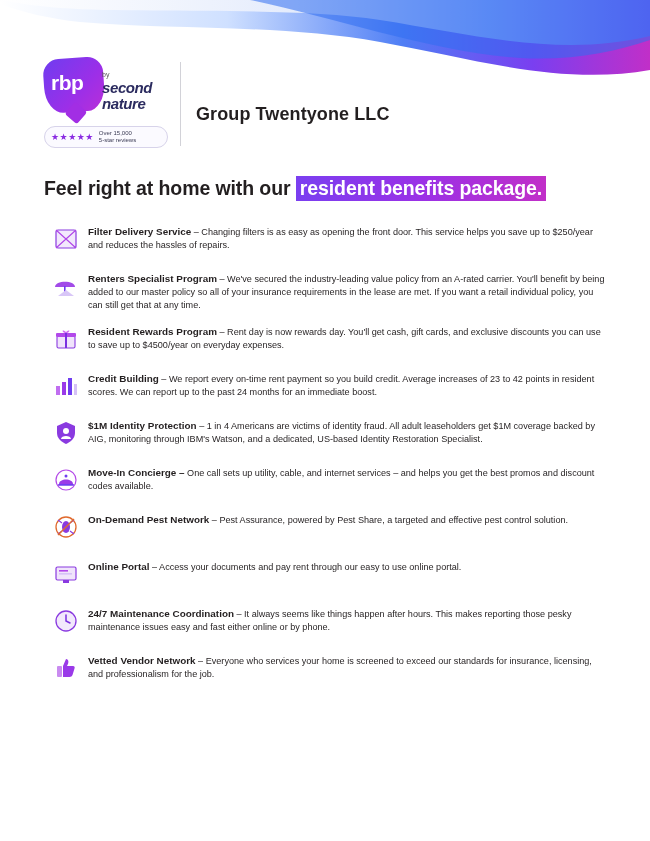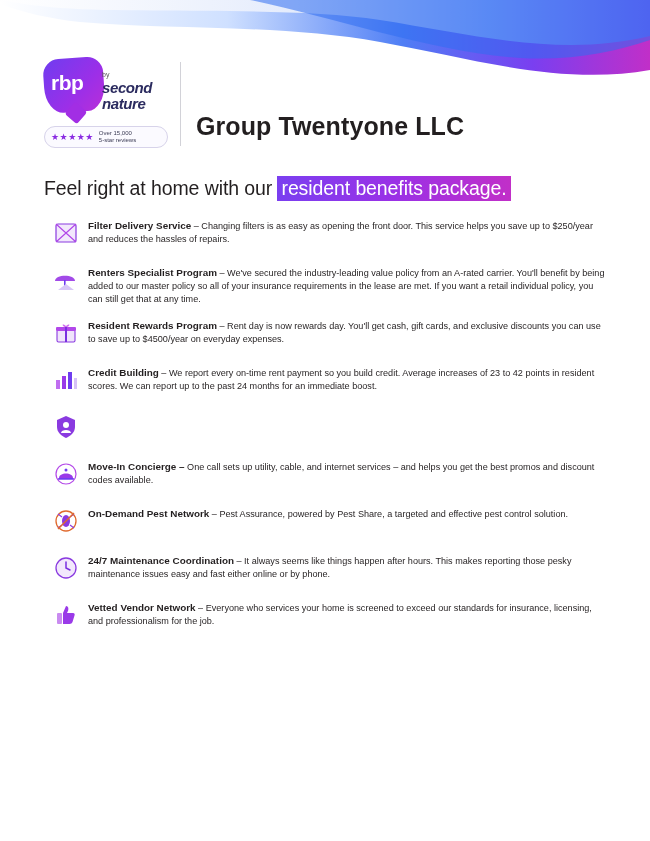--- a/index.html
+++ b/index.html
@@ -126,34 +126,34 @@
     position: absolute;
     left: 180px;
     top: 62px;
     width: 1px;
     height: 84px;
     background: #d2d2d8;
   }
   .company-title {
     position: absolute;
     left: 196px;
-    top: 112px;
-    font-size: 25px;
+    top: 104px;
+    font-size: 18px;
     font-weight: bold;
     color: #231f20;
     letter-spacing: 0.1px;
   }
 
   
   .headline {
     position: absolute;
     left: 44px;
     top: 177px;
     font-size: 19.5px;
-    font-weight: normal;
+    font-weight: bold;
     color: #231f20;
     letter-spacing: -0.1px;
     white-space: nowrap;
   }
   .headline .hl {
     background: linear-gradient(90deg, #7a3ff0 0%, #9a31e6 50%, #c12fc8 100%);
     color: #ffffff;
     padding: 1px 4px 2px 4px;
   }
 
@@ -161,20 +161,21 @@
   .list {
     position: absolute;
     left: 44px;
     top: 218px;
     width: 562px;
   }
   .row {
     display: flex;
     align-items: flex-start;
     margin-bottom: 12px;
+    margin-top: 6px;
   }
   .icon-cell {
     width: 44px;
     min-width: 44px;
     height: 34px;
     display: flex;
     align-items: flex-start;
     justify-content: center;
     padding-top: 1px;
   }
@@ -333,20 +334,24 @@
     </div>
 
     <div class="row">
       <div class="icon-cell">
         <svg width="28" height="28" viewBox="0 0 28 28">
           <path d="M14 3 L23 7 V14 C23 20 18 23 14 25 C10 23 5 20 5 14 V7 Z" fill="#8a3ae0"></path>
           <circle cx="14" cy="12" r="3" fill="#ffffff"></circle>
           <path d="M9 20 C9 16 19 16 19 20 Z" fill="#ffffff"></path>
         </svg>
       </div>
+      <div class="txt">
+        <b>$1M Identity Protection</b>
+        <span>– 1 in 4 Americans are victims of identity fraud. All adult leaseholders get $1M coverage backed by AIG, monitoring through IBM's Watson, and a dedicated, US-based Identity Restoration Specialist.</span>
+      </div>
     </div>
 
     <div class="row">
       <div class="icon-cell">
         <svg width="28" height="28" viewBox="0 0 28 28">
           <circle cx="14" cy="14" r="10" fill="none" stroke="#b44ae8" stroke-width="1.2"></circle>
           <path d="M7 18 C7 12 21 12 21 18 Z" fill="#9a3ae8"></path>
           <rect x="6" y="18" width="16" height="1.8" rx="0.9" fill="#6f3df0"></rect>
           <circle cx="14" cy="10" r="1.5" fill="#6f3df0"></circle>
         </svg>
@@ -365,20 +370,34 @@
           <path d="M10 10 L6 7 M18 10 L22 7 M10 18 L6 21 M18 18 L22 21" stroke="#8a3ae0" stroke-width="1.1"></path>
           <path d="M6 22 L22 6" stroke="#e06a2e" stroke-width="1.4"></path>
         </svg>
       </div>
       <div class="txt">
         <b>On-Demand Pest Network</b>
         <span>– Pest Assurance, powered by Pest Share, a targeted and effective pest control solution.</span>
       </div>
     </div>
 
+    <div class="row">
+      <div class="icon-cell">
+        <svg width="28" height="28" viewBox="0 0 28 28">
+          <rect x="4" y="7" width="20" height="13" rx="1.5" fill="#f0e4fb" stroke="#8a3ae0" stroke-width="1.2"></rect>
+          <rect x="7" y="10" width="9" height="1.6" fill="#b248ea"></rect>
+          <rect x="7" y="13" width="13" height="1.6" fill="#d6c2f7"></rect>
+          <rect x="11" y="20" width="6" height="3" fill="#8a3ae0"></rect>
+        </svg>
+      </div>
+      <div class="txt">
+        <b>Online Portal</b>
+        <span>– Access your documents and pay rent through our easy to use online portal.</span>
+      </div>
+    </div>
 
     <div class="row">
       <div class="icon-cell">
         <svg width="28" height="28" viewBox="0 0 28 28">
           <circle cx="14" cy="14" r="10" fill="#f2e8fc" stroke="#8a3ae0" stroke-width="1.3"></circle>
           <path d="M14 8 V14 L18 16" stroke="#7a2fe0" stroke-width="1.5" fill="none" stroke-linecap="round"></path>
         </svg>
       </div>
       <div class="txt">
         <b>24/7 Maintenance Coordination</b>

